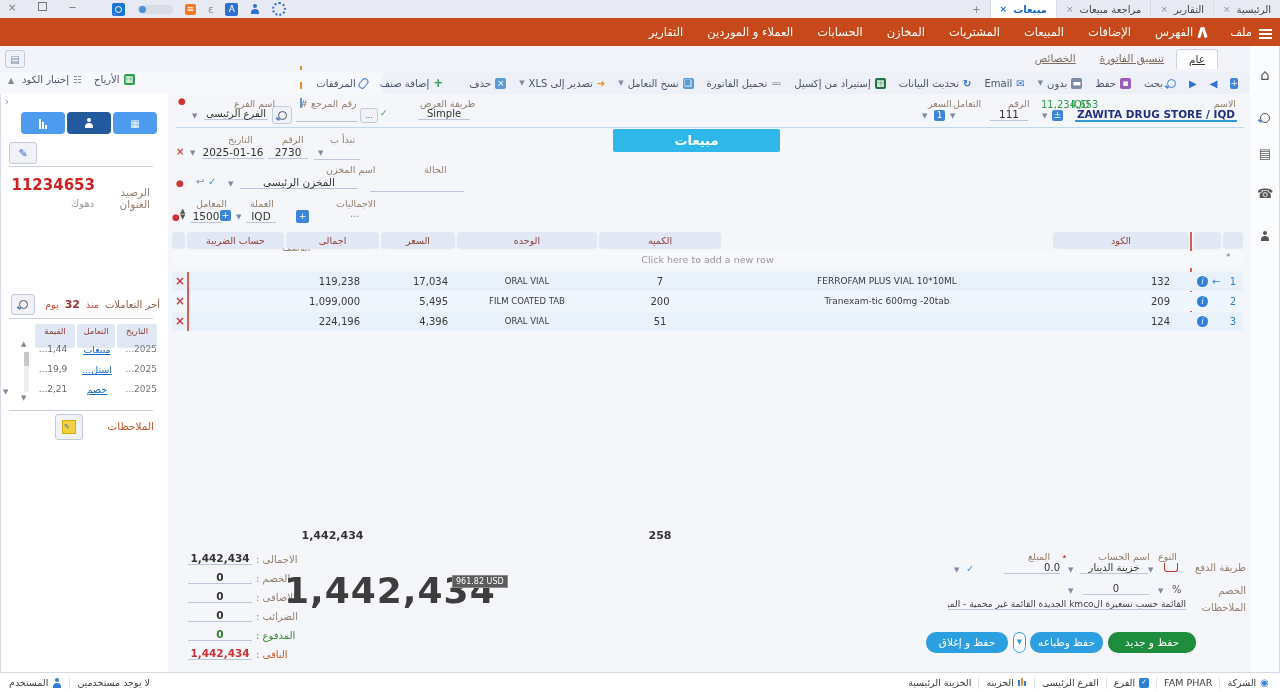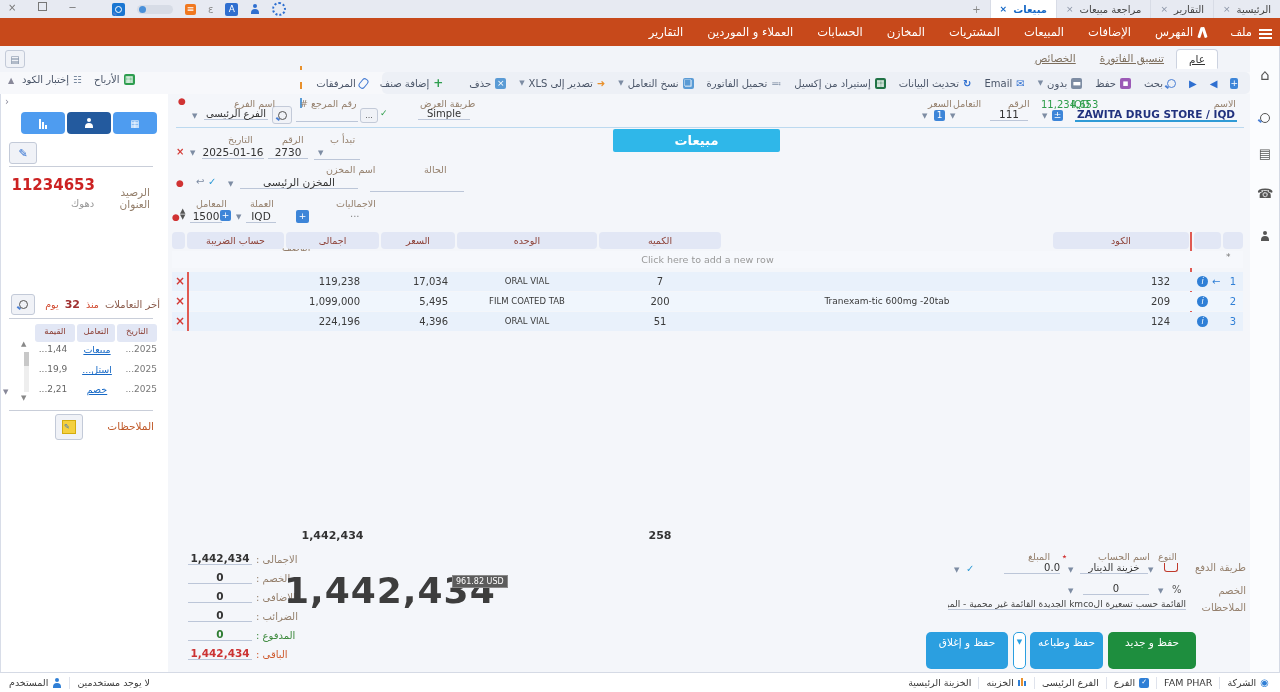--- a/index.html
+++ b/index.html
@@ -45,37 +45,37 @@
   .clip{display:inline-block;width:5px;height:9px;border:1.5px solid #4a7fd4;border-radius:3px;transform:rotate(40deg);}
   .chartbars i{display:inline-block;width:2px;background:#e8902c;margin-right:1px;}
   .gear{display:inline-block;width:10px;height:10px;border:2px dotted #2f6fd0;border-radius:50%;}
   .i-person{display:inline-block;position:relative;width:10px;height:10px;}
   .i-person:before{content:"";position:absolute;left:3px;top:0;width:4px;height:4px;border-radius:50%;background:currentColor;}
   .i-person:after{content:"";position:absolute;left:1px;top:5px;width:8px;height:5px;border-radius:4px 4px 0 0;background:currentColor;}
   
   .sidebar{left:0;top:94px;width:168px;height:578px;background:#fff;border-left:1px solid #d8dde8;box-sizing:border-box;}
   .sbtn{position:absolute;width:44px;height:22px;border-radius:4px;display:flex;align-items:center;justify-content:center;color:#fff;}
   .chipb{background:#f0f2f7;border:1px solid #c3cad8;border-radius:3px;display:flex;align-items:center;justify-content:center;}
-  .mini-th{background:#e2e7f5;border-radius:3px;font-size:8.5px;color:#8d4137;text-align:center;padding-top:2px;height:18px;box-sizing:border-box;}
+  .mini-th{background:#e2e7f5;border-radius:3px;font-size:8.5px;color:#8d4137;text-align:center;padding-top:2px;height:24px;box-sizing:border-box;}
   .link{color:#1769c6;text-decoration:underline;font-size:9.5px;}
   
   .th{top:232px;height:17px;background:#e2e7f5;border-radius:4px;font-size:9.5px;color:#8d4137;
       text-align:center;line-height:17px;white-space:nowrap;overflow:hidden;}
   .row-bg{left:172px;width:1071px;height:19px;}
   .cell{font-size:10px;color:#3a3a3a;line-height:19px;white-space:nowrap;}
   .xdel{color:#d43b36;font-weight:bold;font-size:12px;line-height:19px;}
   .info{width:11px;height:11px;border-radius:50%;background:#2f7fd6;color:#fff;font-size:8px;font-style:italic;
         display:flex;align-items:center;justify-content:center;}
   .rownum{color:#2f7fd6;font-size:10px;line-height:19px;}
   
   .tot-val{font-size:10.5px;font-weight:bold;text-align:center;border-bottom:1px solid #bcc6d8;}
   .tot-lb{font-size:10px;color:#95806d;text-align:left;white-space:nowrap;}
   .badge-usd{background:#5c5c5c;border:1px solid #8a8a8a;color:#fff;font-size:8px;padding:1px 3px;white-space:nowrap;}
   
-  .btn{border-radius:5px;color:#fff;font-size:10.5px;text-align:center;line-height:21px;height:37px;white-space:nowrap;}
+  .btn{border-radius:10px;color:#fff;font-size:10.5px;text-align:center;line-height:21px;height:21px;white-space:nowrap;}
   
   .statusbar{left:0;top:672px;width:1280px;height:20px;background:#fff;border-top:1px solid #d5dae5;box-sizing:border-box;}
   .st-item{display:flex;align-items:center;gap:4px;font-size:9.5px;color:#3a3a3a;white-space:nowrap;padding:0 7px;}
   .st-sep{width:1px;height:12px;background:#dfe3ec;}
   .rail{left:1250px;top:46px;width:30px;height:626px;background:#fbfcfe;border-right:1px solid #d5dae5;box-sizing:border-box;}
   .rail-ic{position:absolute;left:0;width:30px;text-align:center;color:#555;}
 </style>
 </head>
 <body>
 
@@ -394,20 +394,21 @@
   <div class="a row-bg" style="top:272px;background:#e9f1fb;"></div>
   <div class="a row-bg" style="top:292px;background:#f0f6fd;"></div>
   <div class="a row-bg" style="top:312px;background:#e9f1fb;"></div>
   <div class="a" style="left:187px;top:272px;width:2px;height:59px;background:#e05a52;"></div>
 
   <span class="a xdel" style="left:175px;top:272px;">×</span>
   <span class="a cell r" style="left:288px;top:272px;width:72px;">119,238</span>
   <span class="a cell r" style="left:384px;top:272px;width:64px;">17,034</span>
   <span class="a cell c" style="left:457px;top:272px;width:140px;font-size:8.5px;">ORAL VIAL</span>
   <span class="a cell c" style="left:599px;top:272px;width:122px;">7</span>
+  <span class="a cell c" style="left:723px;top:272px;width:328px;font-size:9px;">FERROFAM PLUS VIAL 10*10ML</span>
   <span class="a cell r" style="left:1095px;top:272px;width:75px;">132</span>
   <span class="a info" style="left:1197px;top:276px;">i</span>
   <span class="a rownum" style="left:1212px;top:272px;">←</span>
   <span class="a rownum c" style="left:1224px;top:272px;width:18px;">1</span>
 
   <span class="a xdel" style="left:175px;top:292px;">×</span>
   <span class="a cell r" style="left:288px;top:292px;width:72px;">1,099,000</span>
   <span class="a cell r" style="left:384px;top:292px;width:64px;">5,495</span>
   <span class="a cell c" style="left:457px;top:292px;width:140px;font-size:8.5px;">FILM COATED TAB</span>
   <span class="a cell c" style="left:599px;top:292px;width:122px;">200</span>

